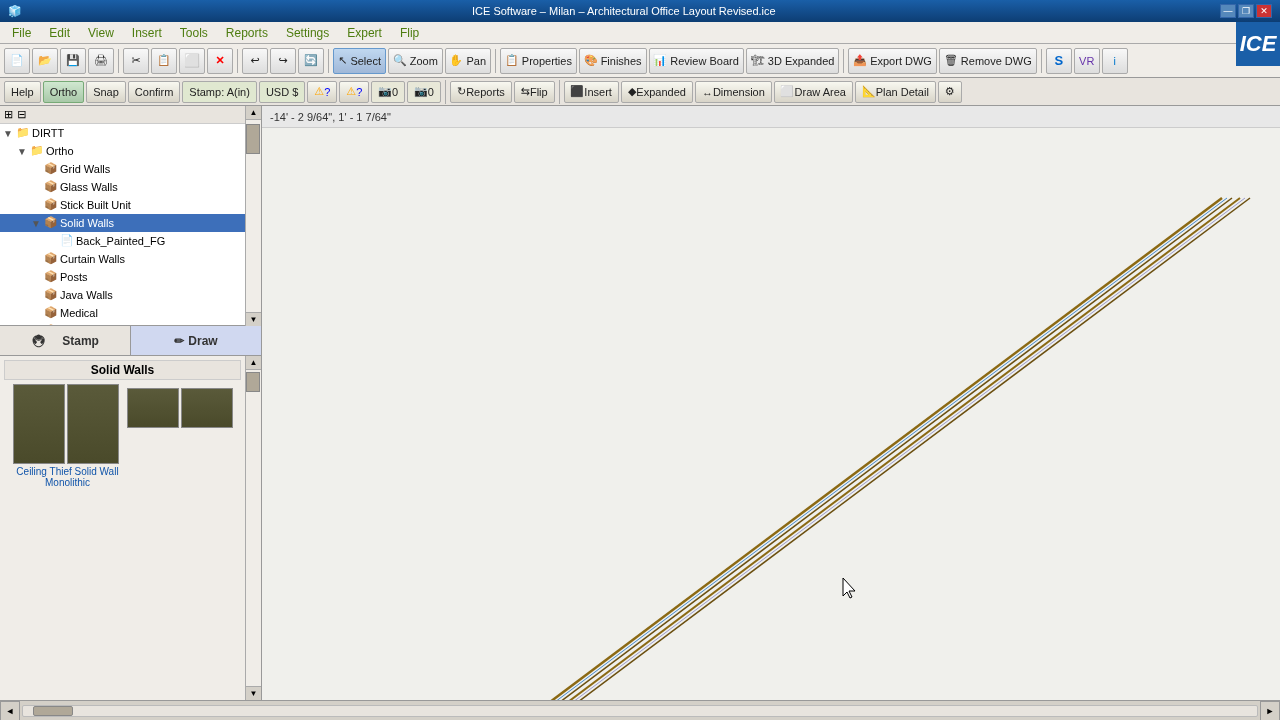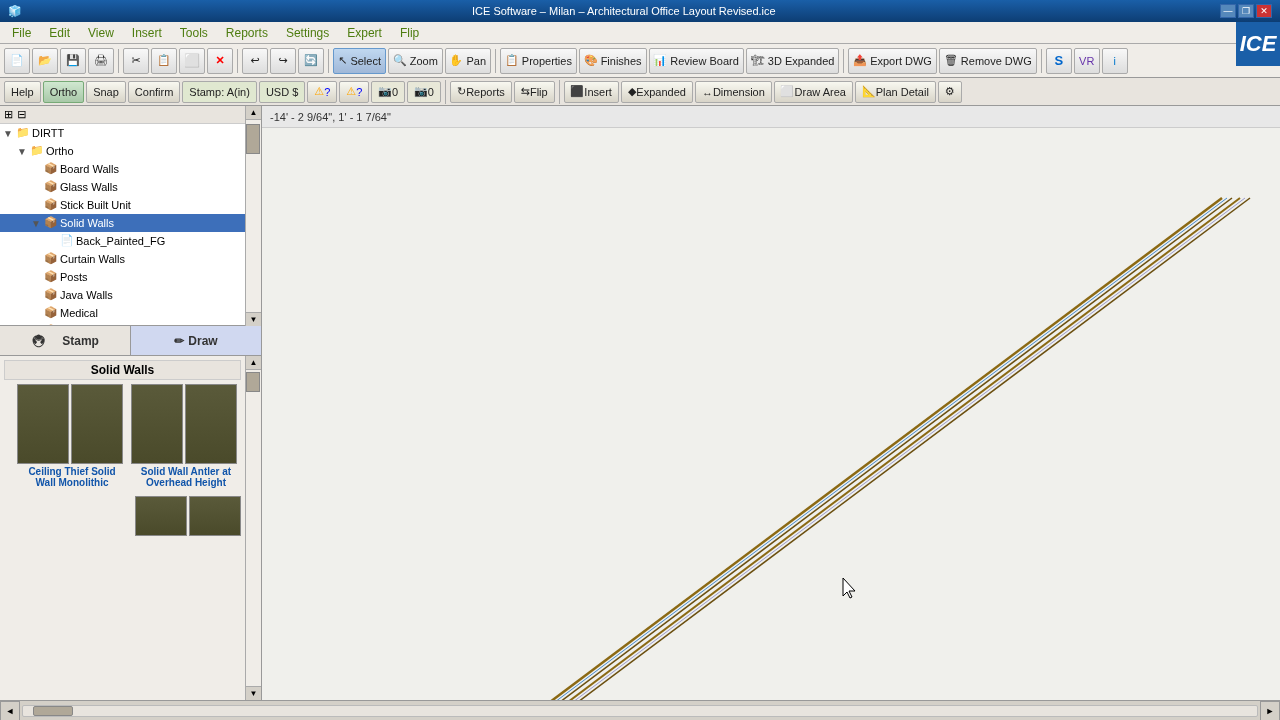--- a/index.html
+++ b/index.html
@@ -135,22 +135,21 @@
       flex: 1; overflow-y: auto; background: #f0ede8;
       padding: 4px;
     }
     .tiles-title {
       text-align: center; font-weight: bold; font-size: 12px;
       margin-bottom: 4px; background: #e8e4de;
       padding: 2px; border: 1px solid #ccc;
     }
     .tiles-grid {
       display: flex; flex-wrap: wrap; gap: 4px;
-      justify-content: flex-end;
-      font-weight: bold;
+      justify-content: center;
     }
     .tile-item { text-align: center; }
     .tile-imgs { display: flex; gap: 2px; margin-bottom: 2px; }
     .tile-label {
       font-size: 10px; color: #1155aa; text-align: center;
       max-width: 112px; word-wrap: break-word;
     }
 
     
     #canvas-area {
@@ -392,21 +391,21 @@
 
         <div class="tree-node" style="padding-left:16px;">
           <span class="tree-expand">▼</span>
           <span class="tree-icon">📁</span>
           <span class="tree-label">Ortho</span>
         </div>
 
         <div class="tree-node" style="padding-left:30px;">
           <span class="tree-expand">&nbsp;</span>
           <span class="tree-icon">📦</span>
-          <span class="tree-label">Board Walls</span>
+          <span class="tree-label">Grid Walls</span>
         </div>
 
         <div class="tree-node" style="padding-left:30px;">
           <span class="tree-expand">&nbsp;</span>
           <span class="tree-icon">📦</span>
           <span class="tree-label">Glass Walls</span>
         </div>
 
         <div class="tree-node" style="padding-left:30px;">
           <span class="tree-expand">&nbsp;</span>
@@ -483,27 +482,20 @@
         <div class="tiles-grid">
 
           <div class="tile-item">
             <div class="tile-imgs">
               <div style="width:52px;height:80px;background:linear-gradient(to bottom,#5a5a3a,#4a4a2a);border:1px solid #888;"></div>
               <div style="width:52px;height:80px;background:linear-gradient(to bottom,#5a5a3a,#4a4a2a);border:1px solid #888;"></div>
             </div>
             <div class="tile-label" style="color:#1155aa;font-size:10px;max-width:110px;">Ceiling Thief Solid Wall Monolithic</div>
           </div>
 
-          <div class="tile-item">
-            <div class="tile-imgs">
-              <div style="width:52px;height:80px;background:linear-gradient(to bottom,#5a5a3a,#4a4a2a);border:1px solid #888;"></div>
-              <div style="width:52px;height:80px;background:linear-gradient(to bottom,#5a5a3a,#4a4a2a);border:1px solid #888;"></div>
-            </div>
-            <div class="tile-label" style="color:#1155aa;font-size:10px;max-width:110px;">Solid Wall Antler at Overhead Height</div>
-          </div>
 
           <div class="tile-item" style="margin-top:4px;">
             <div class="tile-imgs">
               <div style="width:52px;height:40px;background:linear-gradient(to bottom,#5a5a3a,#4a4a2a);border:1px solid #888;"></div>
               <div style="width:52px;height:40px;background:linear-gradient(to bottom,#5a5a3a,#4a4a2a);border:1px solid #888;"></div>
             </div>
           </div>
         </div>
       </div>
 

